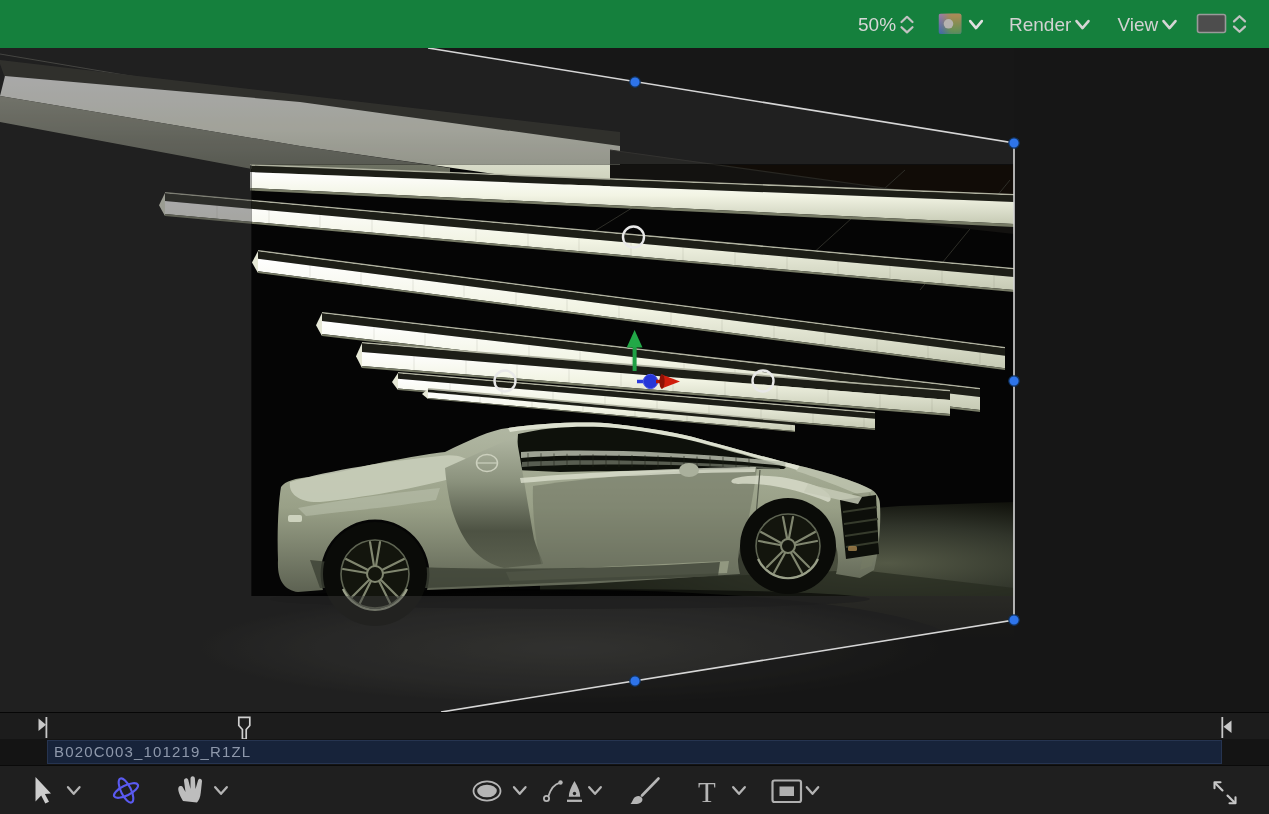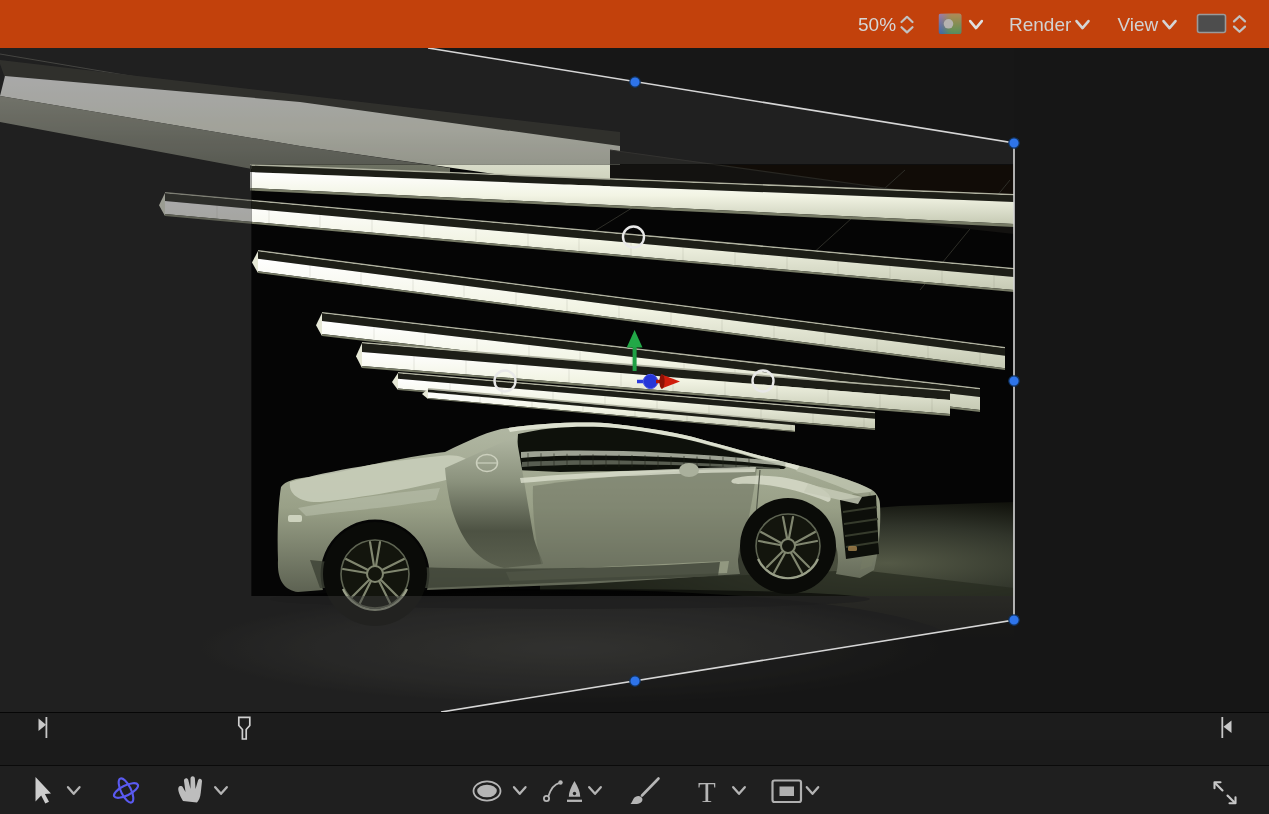--- a/index.html
+++ b/index.html
@@ -2,21 +2,21 @@
 <html><head><meta charset="utf-8">
 <style>
 html,body{margin:0;padding:0;background:#1b1b1b;width:1269px;height:814px;overflow:hidden;
 font-family:"Liberation Sans",sans-serif;}
 #app{position:relative;width:1269px;height:814px;}
 .abs{position:absolute;}
 </style></head>
 <body>
 <div id="app">
 
-<div class="abs" style="left:0;top:0;width:1269px;height:48px;background:#c2410c;border-bottom:1px solid #070707;">
+<div class="abs" style="left:0;top:0;width:1269px;height:48px;background:#15803d;border-bottom:1px solid #070707;">
 <svg class="abs" style="left:0;top:0" width="1269" height="48">
   <text x="858" y="31" font-size="19" fill="#d6d6d6" font-family="Liberation Sans">50%</text>
   <path d="M901.5,22.0 L907,16.8 L912.5,22.0" fill="none" stroke="#c2c2c2" stroke-width="2.2" stroke-linecap="round" stroke-linejoin="round"></path>
         <path d="M901.5,27.200000000000003 L907,32.4 L912.5,27.200000000000003" fill="none" stroke="#c2c2c2" stroke-width="2.2" stroke-linecap="round" stroke-linejoin="round"></path>
   <defs>
     <linearGradient id="gswA" x1="0" y1="0" x2="0" y2="1">
       <stop offset="0" stop-color="#9f7da5"></stop>
             <stop offset="1" stop-color="#3e68a8"></stop>
     </linearGradient>
     <linearGradient id="gswB" x1="0" y1="0" x2="0" y2="1">
@@ -231,20 +231,24 @@
 <div class="abs" style="left:0;top:712px;width:1269px;height:27px;background:#1c1c1c;border-top:1px solid #060606;">
 <svg class="abs" style="left:0;top:0" width="1269" height="27">
   <path d="M38.5,5.5 L38.5,18 L46,11.7 Z" fill="#c8c8c8"></path>
   <path d="M46.4,4 L46.4,25" stroke="#c8c8c8" stroke-width="1.8"></path>
   <path d="M1231.5,7.5 L1231.5,20 L1223.5,13.7 Z" fill="#c8c8c8"></path>
   <path d="M1222.3,4 L1222.3,25" stroke="#c8c8c8" stroke-width="1.8"></path>
   <path d="M238.8,4.4 L249.8,4.4 L249.8,12.5 L246.2,16.5 L246.2,26 L242.4,26 L242.4,16.5 L238.8,12.5 Z" fill="#1c1c1c" stroke="#cfcfcf" stroke-width="1.7"></path>
 </svg>
 </div>
 
+<div class="abs" style="left:0;top:739px;width:1269px;height:26px;background:#141414;">
+  <div class="abs" style="left:46.5px;top:1px;width:1175px;height:24px;background:#17233a;border:1px solid #263450;box-sizing:border-box;"></div>
+  <div class="abs" style="left:54px;top:4px;font-size:15px;color:#8e98ab;letter-spacing:1.15px;">B020C003_101219_R1ZL</div>
+</div>
 
 <div class="abs" style="left:0;top:765px;width:1269px;height:49px;background:#1f1f1f;border-top:1px solid #0a0a0a;">
 <svg class="abs" style="left:0;top:0" width="1269" height="49" viewBox="0 765 1269 49">
 
   <path d="M35.5,776 L35.5,800.5 L41.2,794.6 L45.3,802.6 L49,800.7 L44.9,793 L51,792.6 Z" fill="#cdcdcd"></path>
   <path d="M68.0,786.2 L73.7,792.8 L79.5,786.2" fill="none" stroke="#b4b4b4" stroke-width="2.3" stroke-linecap="round" stroke-linejoin="round"></path>
 
   <g stroke="#5a5af1" stroke-width="2.1" fill="none">
     <ellipse cx="126" cy="789.5" rx="13.2" ry="5" transform="rotate(-26 126 789.5)"></ellipse>
     <ellipse cx="126" cy="789.5" rx="13.2" ry="5" transform="rotate(64 126 789.5)"></ellipse>

